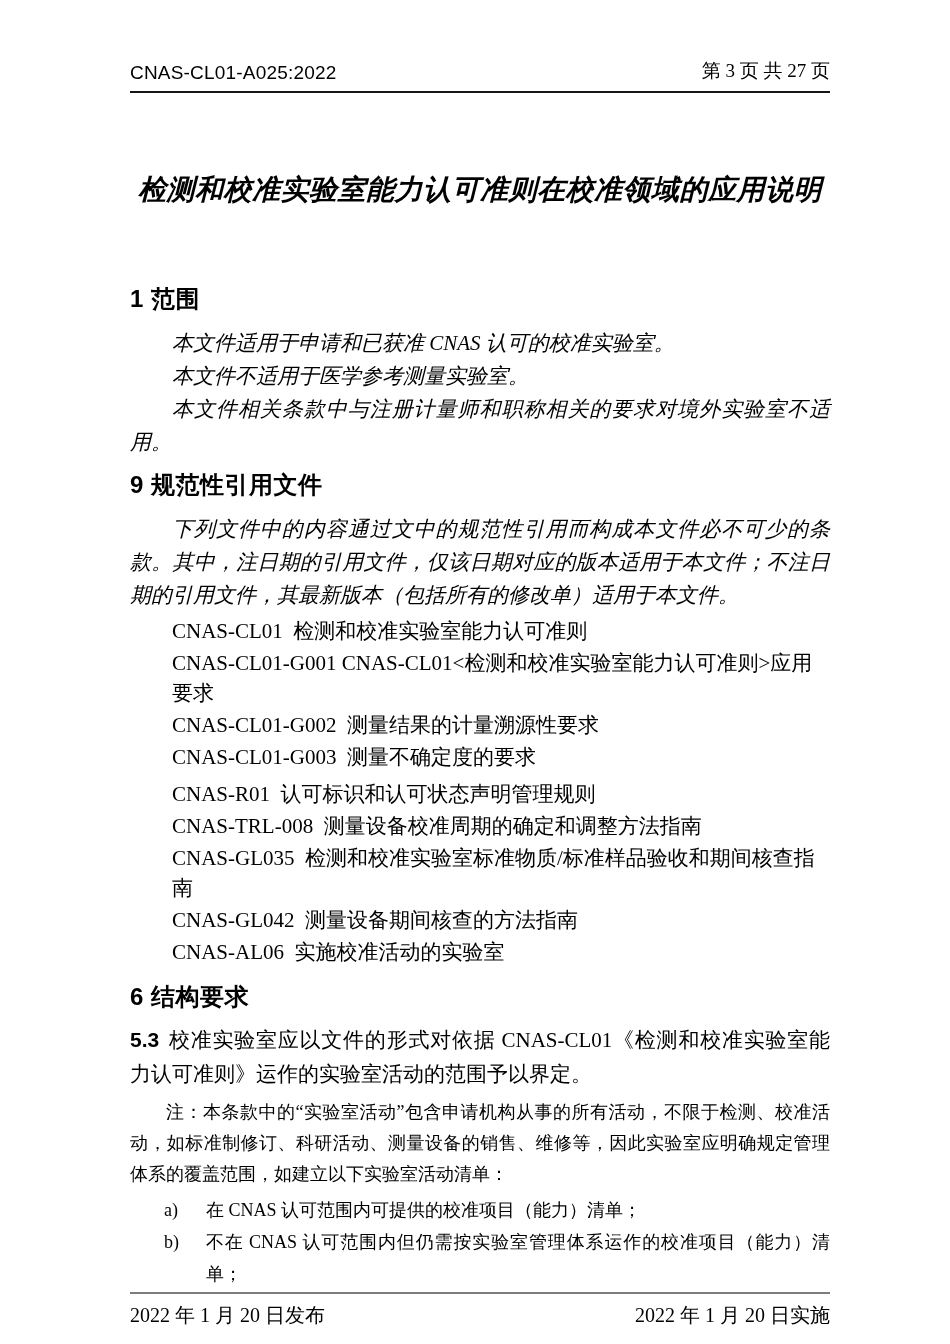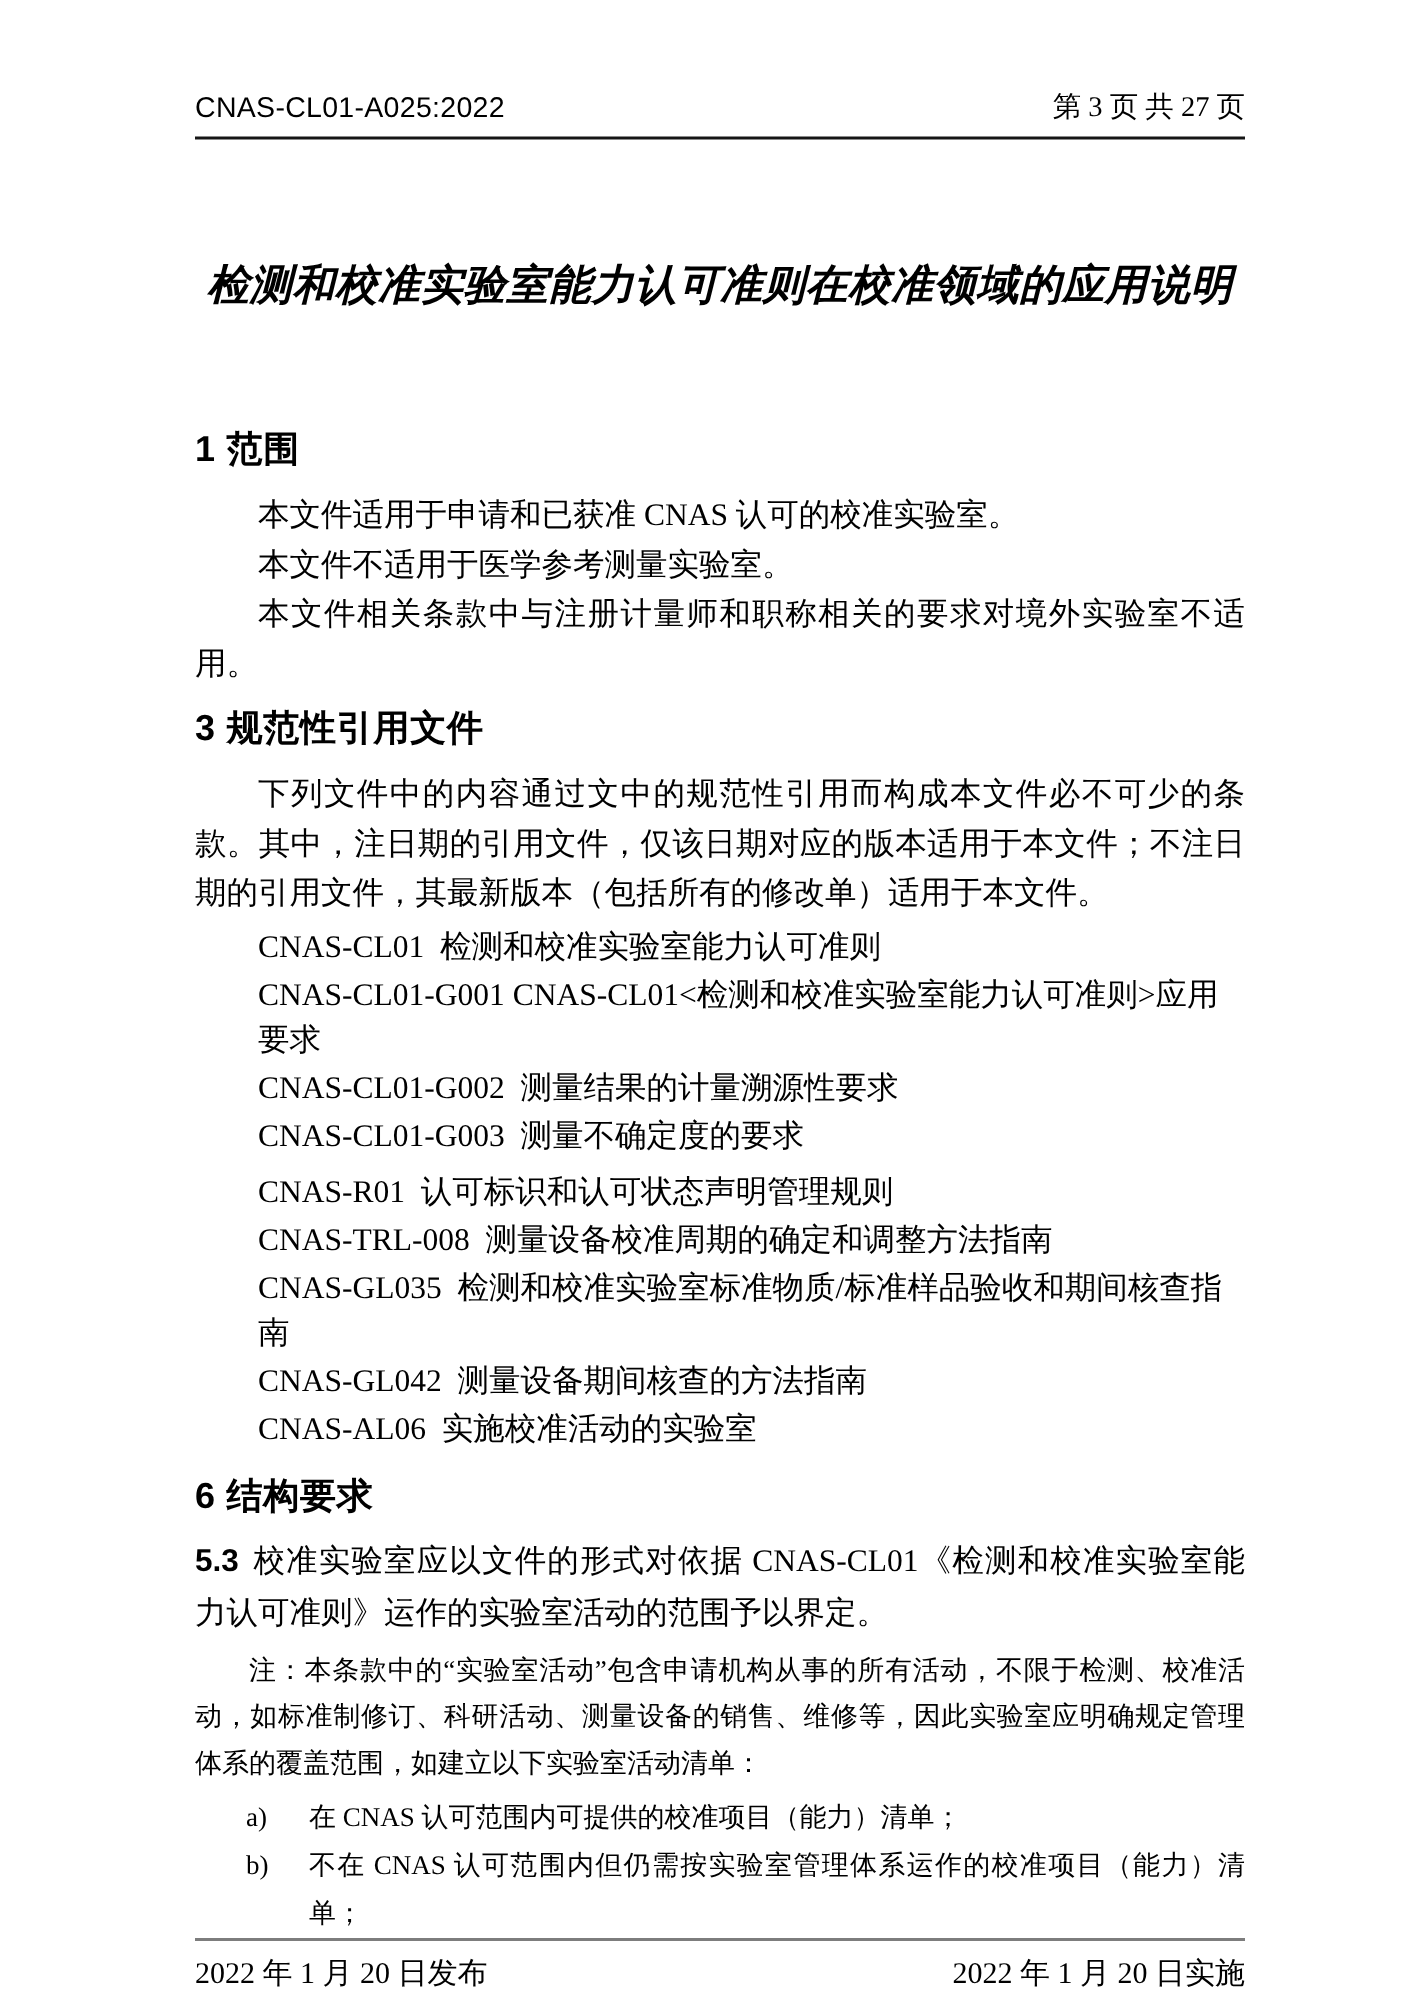--- a/index.html
+++ b/index.html
@@ -60,20 +60,21 @@
   .sec2-heading { margin-top: 10px; }
   .sec5-heading { margin-top: 14px; }
 
   
   .body-p {
     font-size: 21px;
     line-height: 33px;
     text-align: justify;
     text-indent: 2em;
     margin: 0;
+    font-style: italic;
   }
   .first-after-heading { margin-top: 12px; }
 
   
   .refs { margin-top: 4px; }
   .ref {
     font-size: 21px;
     line-height: 30px;
     margin: 0 0 2px 0;
     padding-left: 42px;
@@ -140,21 +141,21 @@
     <h1 class="doc-title">检测和校准实验室能力认可准则在校准领域的应用说明</h1>
 
     <section>
       <h2 class="sec-heading sec1-heading">1 范围</h2>
       <p class="body-p first-after-heading">本文件适用于申请和已获准 CNAS 认可的校准实验室。</p>
       <p class="body-p">本文件不适用于医学参考测量实验室。</p>
       <p class="body-p">本文件相关条款中与注册计量师和职称相关的要求对境外实验室不适用。</p>
     </section>
 
     <section>
-      <h2 class="sec-heading sec2-heading">3 规范性引用文件</h2>
+      <h2 class="sec-heading sec2-heading">9 规范性引用文件</h2>
       <p class="body-p first-after-heading">下列文件中的内容通过文中的规范性引用而构成本文件必不可少的条款。其中，注日期的引用文件，仅该日期对应的版本适用于本文件；不注日期的引用文件，其最新版本（包括所有的修改单）适用于本文件。</p>
       <div class="refs">
         <p class="ref">CNAS-CL01  检测和校准实验室能力认可准则</p>
         <p class="ref">CNAS-CL01-G001 CNAS-CL01&lt;检测和校准实验室能力认可准则&gt;应用要求</p>
         <p class="ref">CNAS-CL01-G002  测量结果的计量溯源性要求</p>
         <p class="ref">CNAS-CL01-G003  测量不确定度的要求</p>
         <p class="ref ref-gap">CNAS-R01  认可标识和认可状态声明管理规则</p>
         <p class="ref">CNAS-TRL-008  测量设备校准周期的确定和调整方法指南</p>
         <p class="ref">CNAS-GL035  检测和校准实验室标准物质/标准样品验收和期间核查指南</p>
         <p class="ref">CNAS-GL042  测量设备期间核查的方法指南</p>

